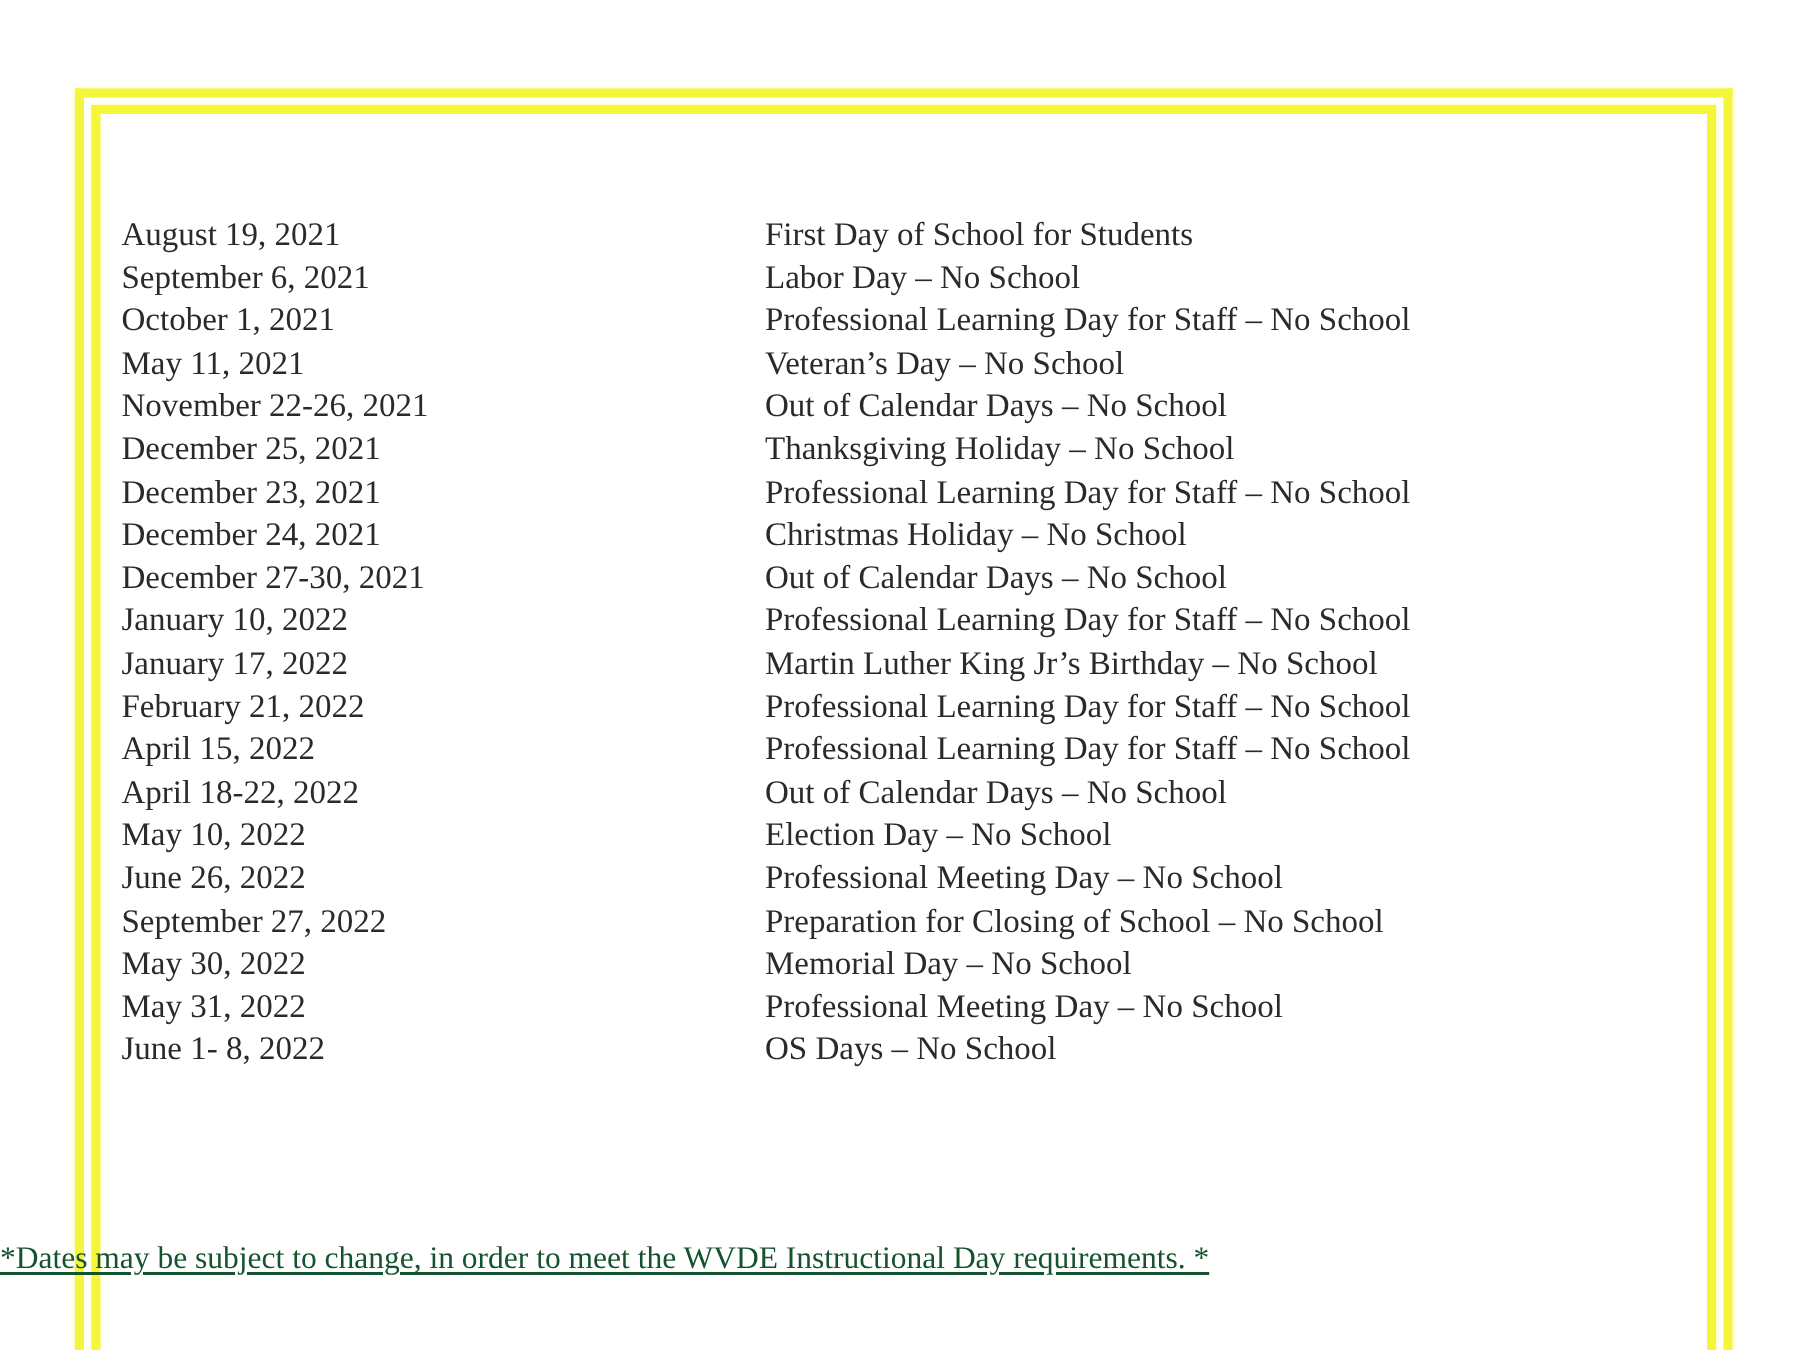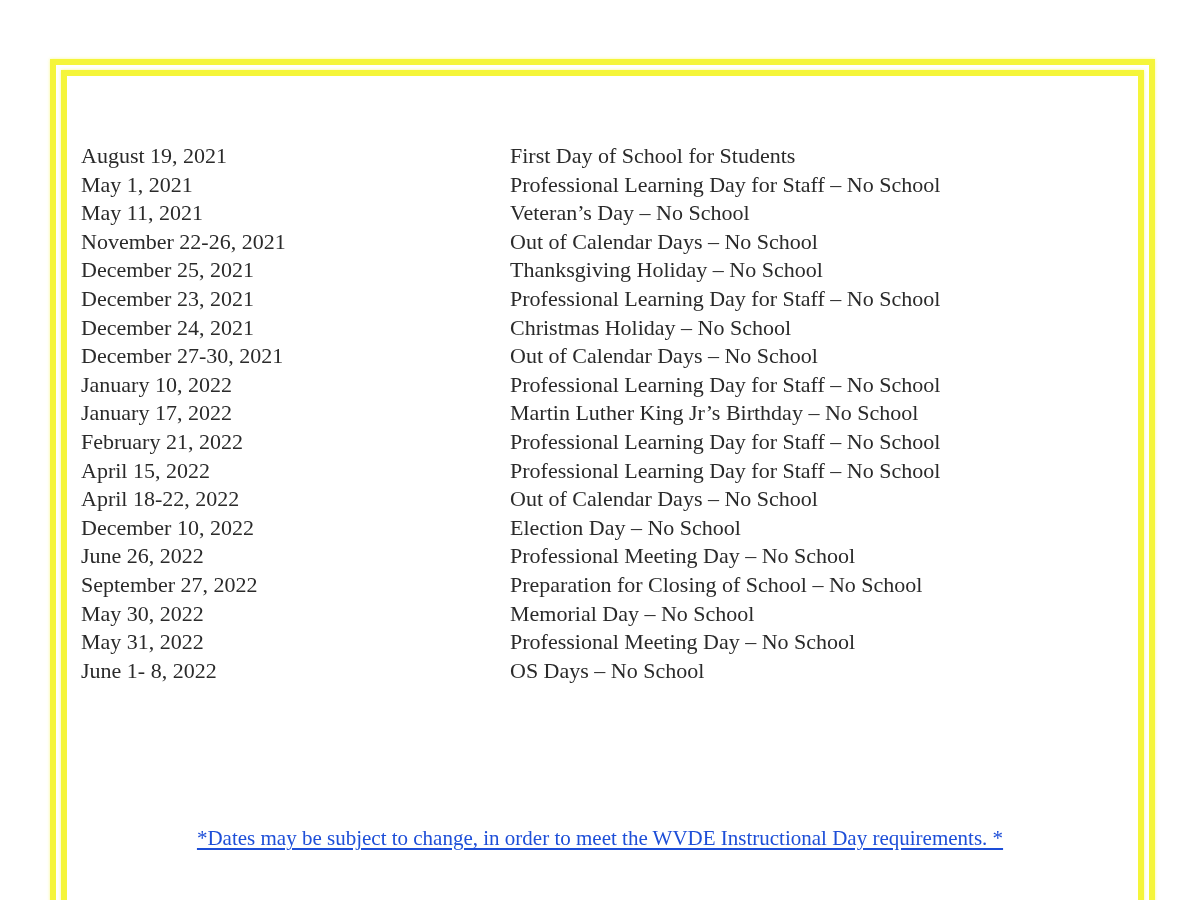--- a/index.html
+++ b/index.html
@@ -56,42 +56,46 @@
       flex: none;
     }
     .event {
       flex: 1;
     }
     .footnote {
       position: absolute;
       left: 0;
       width: 1200px;
       top: 826px;
-      text-align: center;
+      text-align: left;
       font-size: 21px;
-      color: #1d4ed8;
+      color: #14532d;
       text-decoration: underline;
       text-underline-offset: 3px;
       white-space: nowrap;
     }
   </style>
 </head>
 <body>
 
 <div class="page">
   <div class="border-outer"></div>
   <div class="border-inner"></div>
 
   <div class="schedule">
     <div class="row">
       <span class="date">August 19, 2021</span>
       <span class="event">First Day of School for Students</span>
     </div>
     <div class="row">
-      <span class="date">May 1, 2021</span>
+      <span class="date">September 6, 2021</span>
+      <span class="event">Labor Day – No School</span>
+    </div>
+    <div class="row">
+      <span class="date">October 1, 2021</span>
       <span class="event">Professional Learning Day for Staff – No School</span>
     </div>
     <div class="row">
       <span class="date">May 11, 2021</span>
       <span class="event">Veteran’s Day – No School</span>
     </div>
     <div class="row">
       <span class="date">November 22-26, 2021</span>
       <span class="event">Out of Calendar Days – No School</span>
     </div>
@@ -125,21 +129,21 @@
     </div>
     <div class="row">
       <span class="date">April 15, 2022</span>
       <span class="event">Professional Learning Day for Staff – No School</span>
     </div>
     <div class="row">
       <span class="date">April 18-22, 2022</span>
       <span class="event">Out of Calendar Days – No School</span>
     </div>
     <div class="row">
-      <span class="date">December 10, 2022</span>
+      <span class="date">May 10, 2022</span>
       <span class="event">Election Day – No School</span>
     </div>
     <div class="row">
       <span class="date">June 26, 2022</span>
       <span class="event">Professional Meeting Day – No School</span>
     </div>
     <div class="row">
       <span class="date">September 27, 2022</span>
       <span class="event">Preparation for Closing of School – No School</span>
     </div>

